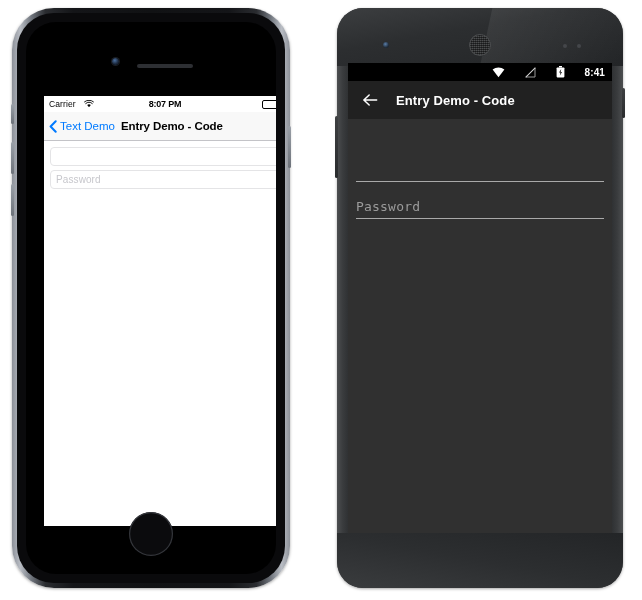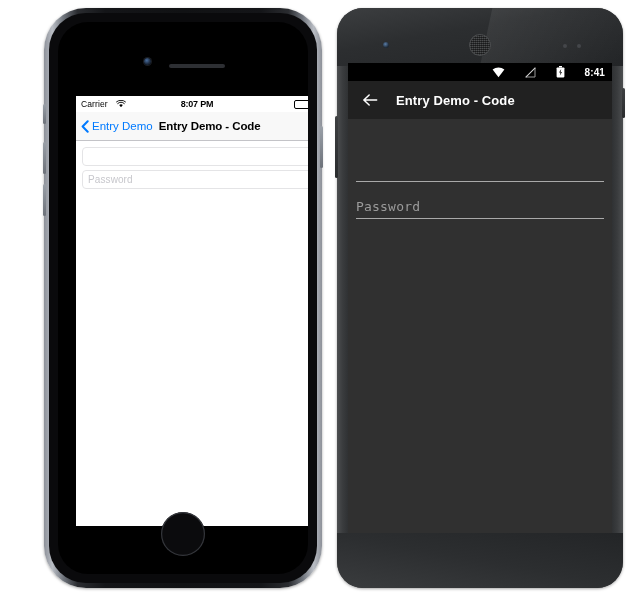--- a/index.html
+++ b/index.html
@@ -18,21 +18,20 @@
   
   .iphone {
     position: absolute;
     left: 12px;
     top: 8px;
     width: 278px;
     height: 580px;
     border-radius: 42px;
     background: linear-gradient(90deg,#8d9199 0%, #b9bdc4 3%, #6f747c 7%, #2a2c30 12%, #141518 22%, #111214 50%, #141518 78%, #2a2c30 88%, #6f747c 93%, #b9bdc4 97%, #8d9199 100%);
     box-shadow: 0 1px 3px rgba(0,0,0,0.35);
-    margin-left: 32px;
   }
   .iphone-inner {
     position: absolute;
     left: 5px;
     top: 5px;
     right: 5px;
     bottom: 5px;
     border-radius: 37px;
     background: #0a0a0c;
   }
@@ -385,21 +384,21 @@
           <span class="ios-battery">
             <span class="ios-battery-fill"></span>
           </span>
         </div>
 
         <div class="ios-nav">
           <span class="ios-back">
             <svg class="ios-chevron" viewBox="0 0 8 13">
               <path d="M6.7 1.3 L1.6 6.5 L6.7 11.7" stroke="#007aff" stroke-width="2" fill="none" stroke-linecap="round" stroke-linejoin="round"></path>
             </svg>
-            <span>Entry Demo</span>
+            <span>Text Demo</span>
           </span>
           <span class="ios-title">Entry Demo - Code</span>
         </div>
 
         <div class="ios-body">
           <div class="ios-entry">
             <span class="ios-entry-text"></span>
           </div>
           <div class="ios-entry">
             <span class="ios-entry-text">Password</span>

